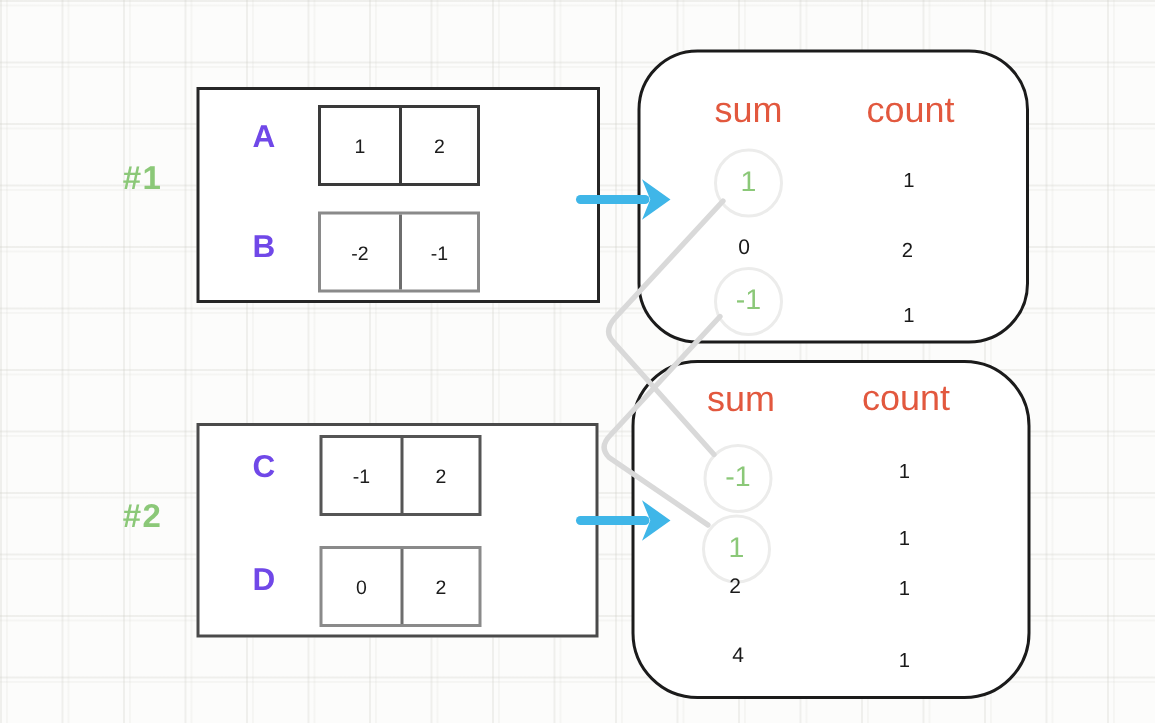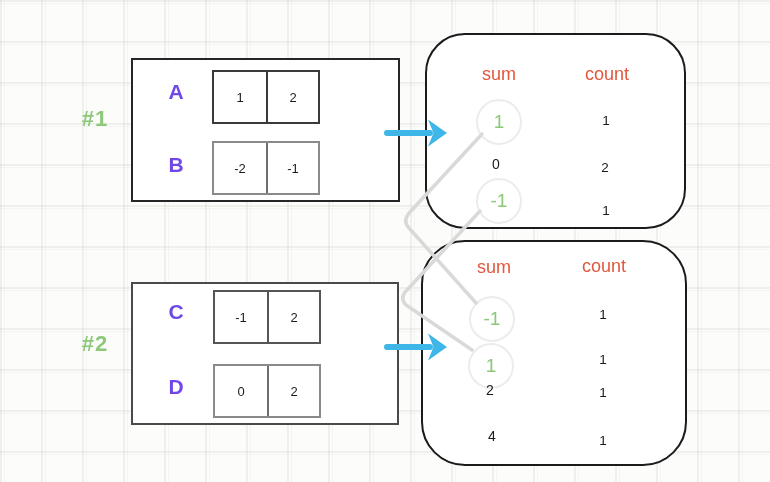--- a/index.html
+++ b/index.html
@@ -50,21 +50,21 @@
   .arr.gray{border:2.5px solid #8a8a8a;}
   .arr.gray .cell + .cell{border-left:2px solid #6e6e6e;}
   .result-box{
     position:absolute;background:#ffffff;
     border:2px solid #1b1b1b;
   }
   .rb1{border-radius:40px;}
   .rb2{border-radius:44px;}
   .hdr{
     position:absolute;transform:translate(-50%,-50%);
-    font-size:18px;color:#e2583e;white-space:nowrap;
+    font-size:24px;color:#e2583e;white-space:nowrap;
   }
   .sum-val{
     position:absolute;transform:translate(-50%,-50%);
     font-size:14px;color:#1a1a1a;white-space:nowrap;
   }
   .sum-val.circled{
     width:42px;height:42px;border-radius:50%;
     border:2px solid #ececeb;background:#fff;
     display:flex;align-items:center;justify-content:center;
     font-size:19px;color:#8bc878;

